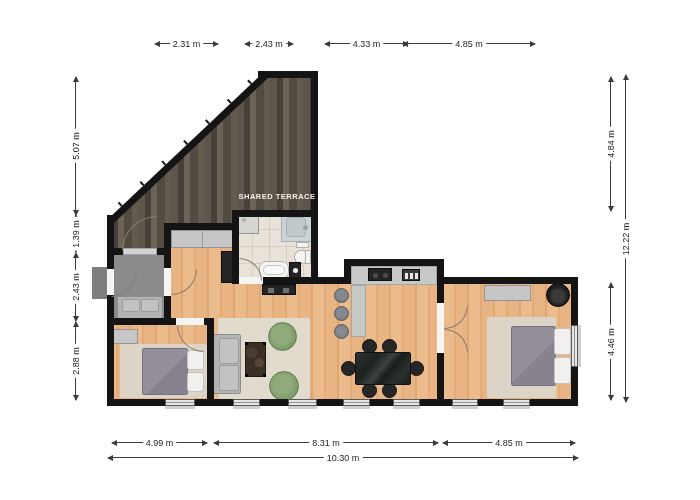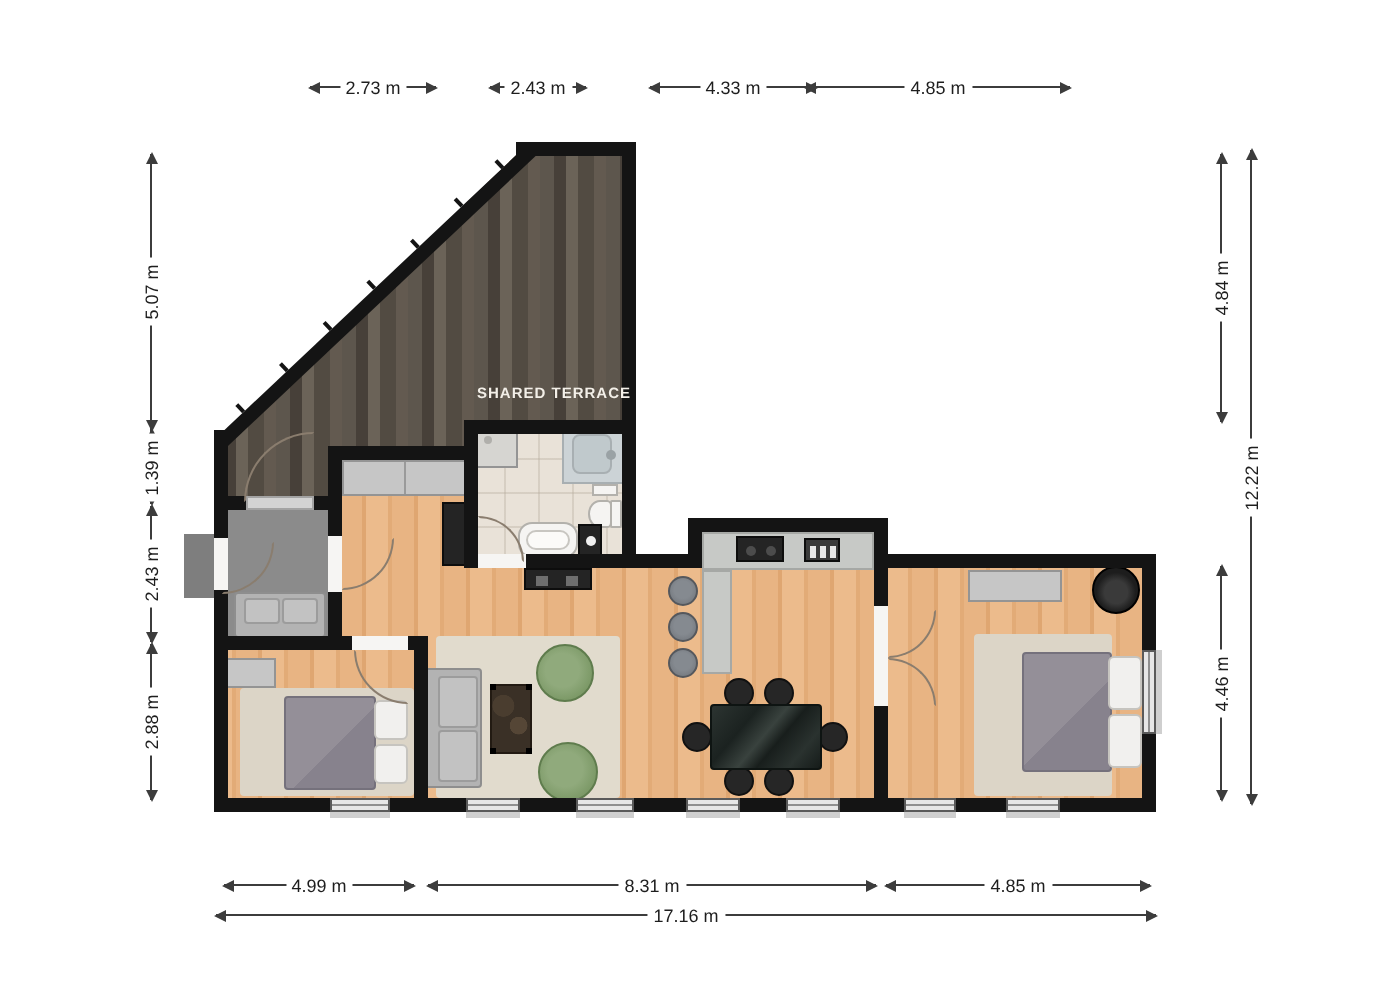--- a/index.html
+++ b/index.html
@@ -208,21 +208,21 @@
   <div class="abs arc" style="left:177px;top:325px;width:27px;height:27px;border-radius:0 0 0 100%;border-color:transparent transparent #8a7d6e #8a7d6e;"></div>
   <div class="abs arc" style="left:239px;top:258px;width:23px;height:23px;border-radius:0 100% 0 0;border-color:#8a7d6e #8a7d6e transparent transparent;"></div>
   <div class="abs arc" style="left:444px;top:305px;width:24px;height:24px;border-radius:0 0 100% 0;border-color:transparent #8a7d6e #8a7d6e transparent;"></div>
   <div class="abs arc" style="left:444px;top:329px;width:24px;height:24px;border-radius:0 100% 0 0;border-color:#8a7d6e #8a7d6e transparent transparent;"></div>
 
   <div id="terr-label" class="abs" style="left:238px;top:192px;width:78px;">SHARED TERRACE</div>
 
   <div class="dh" style="left:155px;top:43px;width:63px;">
     <span class="ah l"></span>
       <span class="ah r"></span>
-    <span class="lb">2.73 m</span>
+    <span class="lb">2.31 m</span>
   </div>
   <div class="dh" style="left:245px;top:43px;width:48px;">
     <span class="ah l"></span>
       <span class="ah r"></span>
     <span class="lb">2.43 m</span>
   </div>
   <div class="dh" style="left:325px;top:43px;width:83px;">
     <span class="ah l"></span>
       <span class="ah r"></span>
     <span class="lb">4.33 m</span>
@@ -244,21 +244,21 @@
     <span class="lb">8.31 m</span>
   </div>
   <div class="dh" style="left:443px;top:442px;width:132px;">
     <span class="ah l"></span>
       <span class="ah r"></span>
     <span class="lb">4.85 m</span>
   </div>
   <div class="dh" style="left:108px;top:457px;width:470px;">
     <span class="ah l"></span>
       <span class="ah r"></span>
-    <span class="lb">17.16 m</span>
+    <span class="lb">10.30 m</span>
   </div>
 
   <div class="dv" style="left:75px;top:77px;height:138px;">
     <span class="ah u"></span>
       <span class="ah d"></span>
     <span class="lbv">5.07 m</span>
   </div>
   <div class="dv" style="left:75px;top:215px;height:37px;">
     <span class="ah u"></span>
       <span class="ah d"></span>

